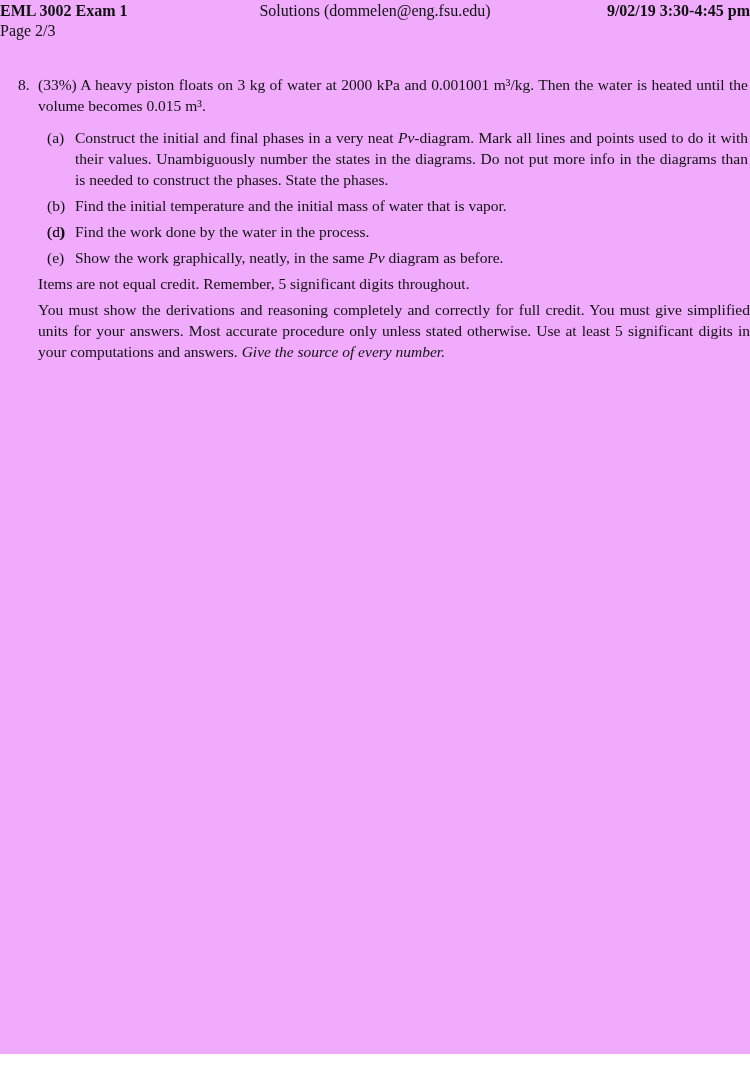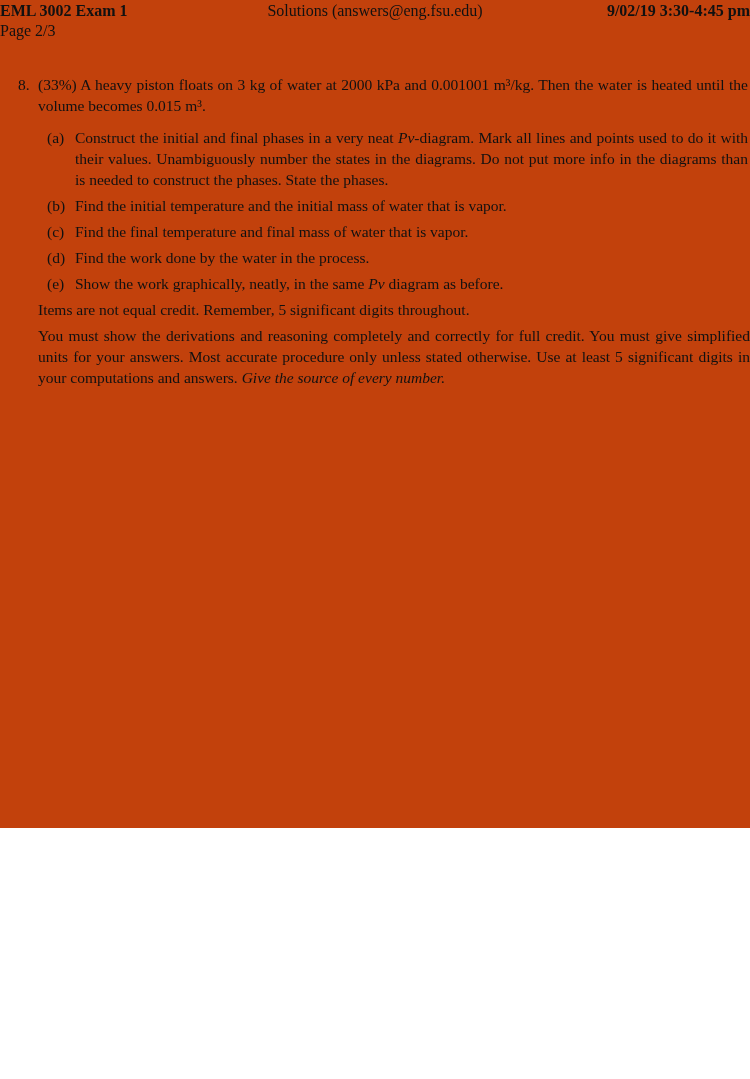--- a/index.html
+++ b/index.html
@@ -1,20 +1,20 @@
 <!DOCTYPE html>
 <html><head>
 <meta charset="utf-8">
 <style>
   html, body { margin: 0; padding: 0; background: #ffffff; }
   .page {
     position: relative;
     width: 750px;
-    height: 828px;
-    background: #c2410c;
+    height: 1054px;
+    background: #f0abfc;
     color: #111111;
     font-family: "Liberation Serif", "DejaVu Serif", serif;
     font-size: 15.5px;
     line-height: 21px;
     overflow: hidden;
   }
   
   .header {
     position: absolute;
     top: 1px; left: 0;
@@ -65,21 +65,21 @@
 <body>
 
 <div class="page">
 
   <div class="header">
     <div class="h-col h-left">
       <div class="bold">EML 3002 Exam 1</div>
       <div>Page 2/3</div>
     </div>
     <div class="h-col h-center">
-      <div>Solutions (answers@eng.fsu.edu)</div>
+      <div>Solutions (dommelen@eng.fsu.edu)</div>
     </div>
     <div class="h-col h-right">
       <div class="bold">9/02/19 3:30-4:45 pm</div>
     </div>
   </div>
 
   <div class="content">
 
     <div class="q-para">
       <span class="q-num">8.</span>
@@ -91,21 +91,20 @@
       <span>Construct the initial and final phases in a very neat </span><i>Pv</i><span>-diagram. Mark all lines and points used to do it with their values. Unambiguously number the states in the diagrams. Do not put more info in the diagrams than is needed to construct the phases. State the phases.</span>
     </div>
 
     <div class="item">
       <span class="item-label">(b)</span>
       <span>Find the initial temperature and the initial mass of water that is vapor.</span>
     </div>
 
     <div class="item">
       <span class="item-label">(c)</span>
-      <span>Find the final temperature and final mass of water that is vapor.</span>
     </div>
 
     <div class="item">
       <span class="item-label">(d)</span>
       <span>Find the work done by the water in the process.</span>
     </div>
 
     <div class="item">
       <span class="item-label">(e)</span>
       <span>Show the work graphically, neatly, in the same </span><i>Pv</i><span> diagram as before.</span>

